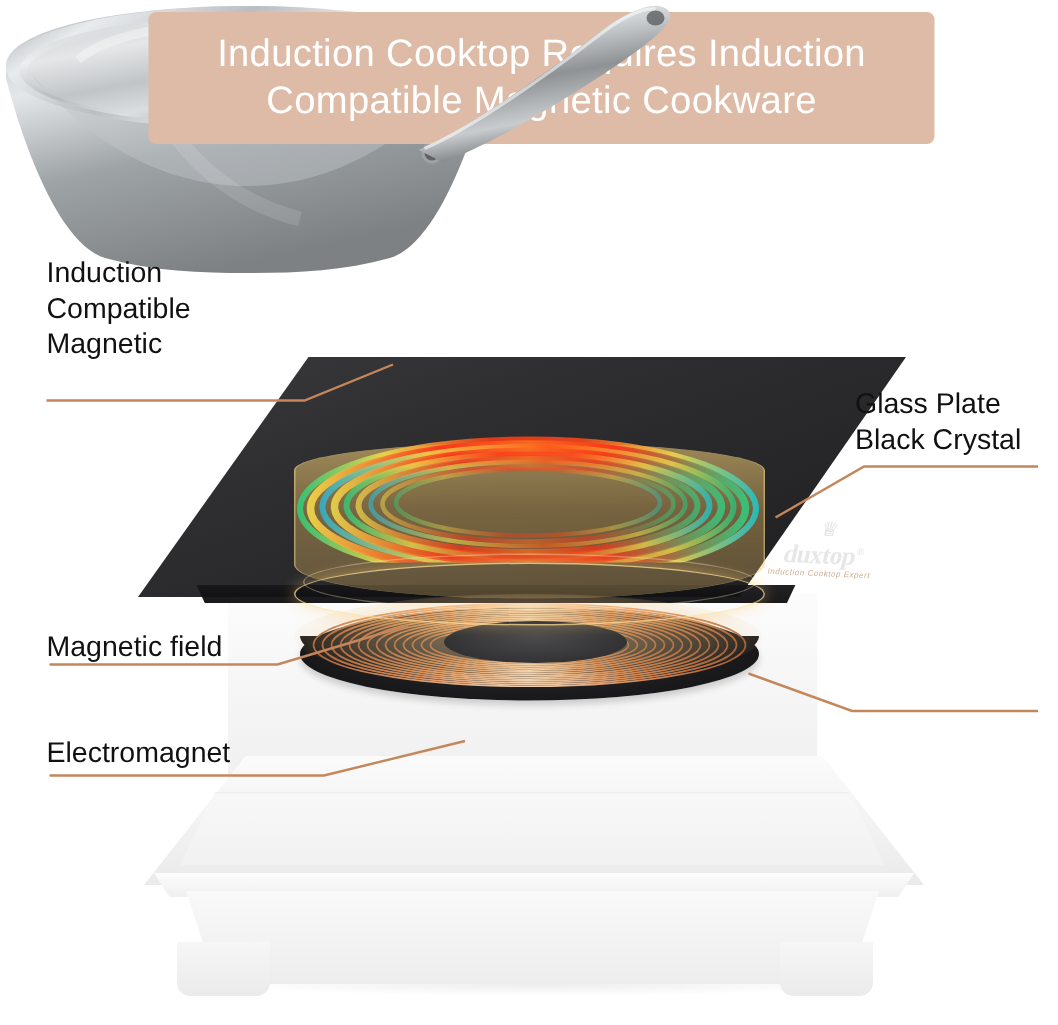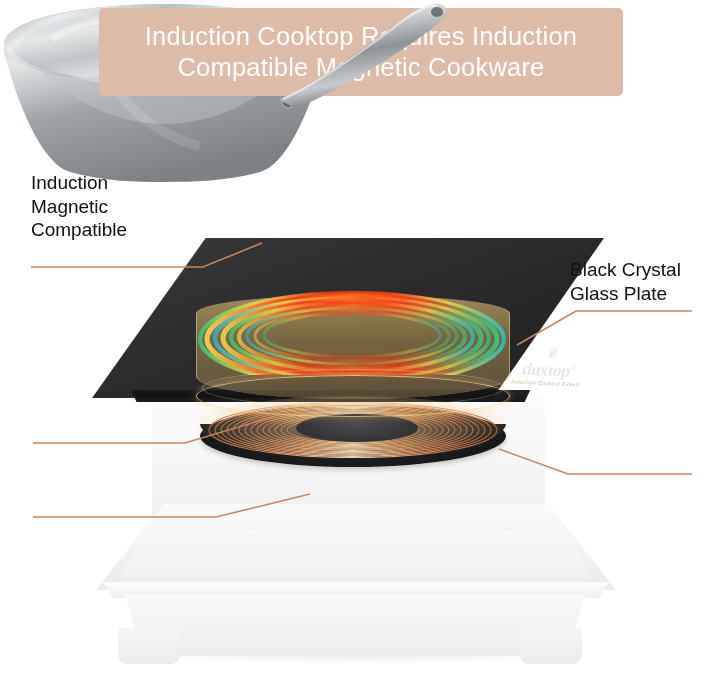--- a/index.html
+++ b/index.html
@@ -427,21 +427,27 @@
       <path d="M33,443 L185,443 L272,417"></path>
 
       <path d="M692,474 L568,474 L499,449"></path>
 
       <path d="M33,517 L216,517 L310,494"></path>
     </g>
   </svg>
 
   <div class="callout" id="lbl-cookware">
     <span>Induction</span>
+    <span>Compatible</span>
     <span>Magnetic</span>
-    <span>Compatible</span>
   </div>
   <div class="callout" id="lbl-glass">
+    <span>Glass Plate</span>
     <span>Black Crystal</span>
-    <span>Glass Plate</span>
+  </div>
+  <div class="callout" id="lbl-magfield">
+    <span>Magnetic field</span>
+  </div>
+  <div class="callout" id="lbl-electro">
+    <span>Electromagnet</span>
   </div>
 
 </div>
 
 </body></html>

